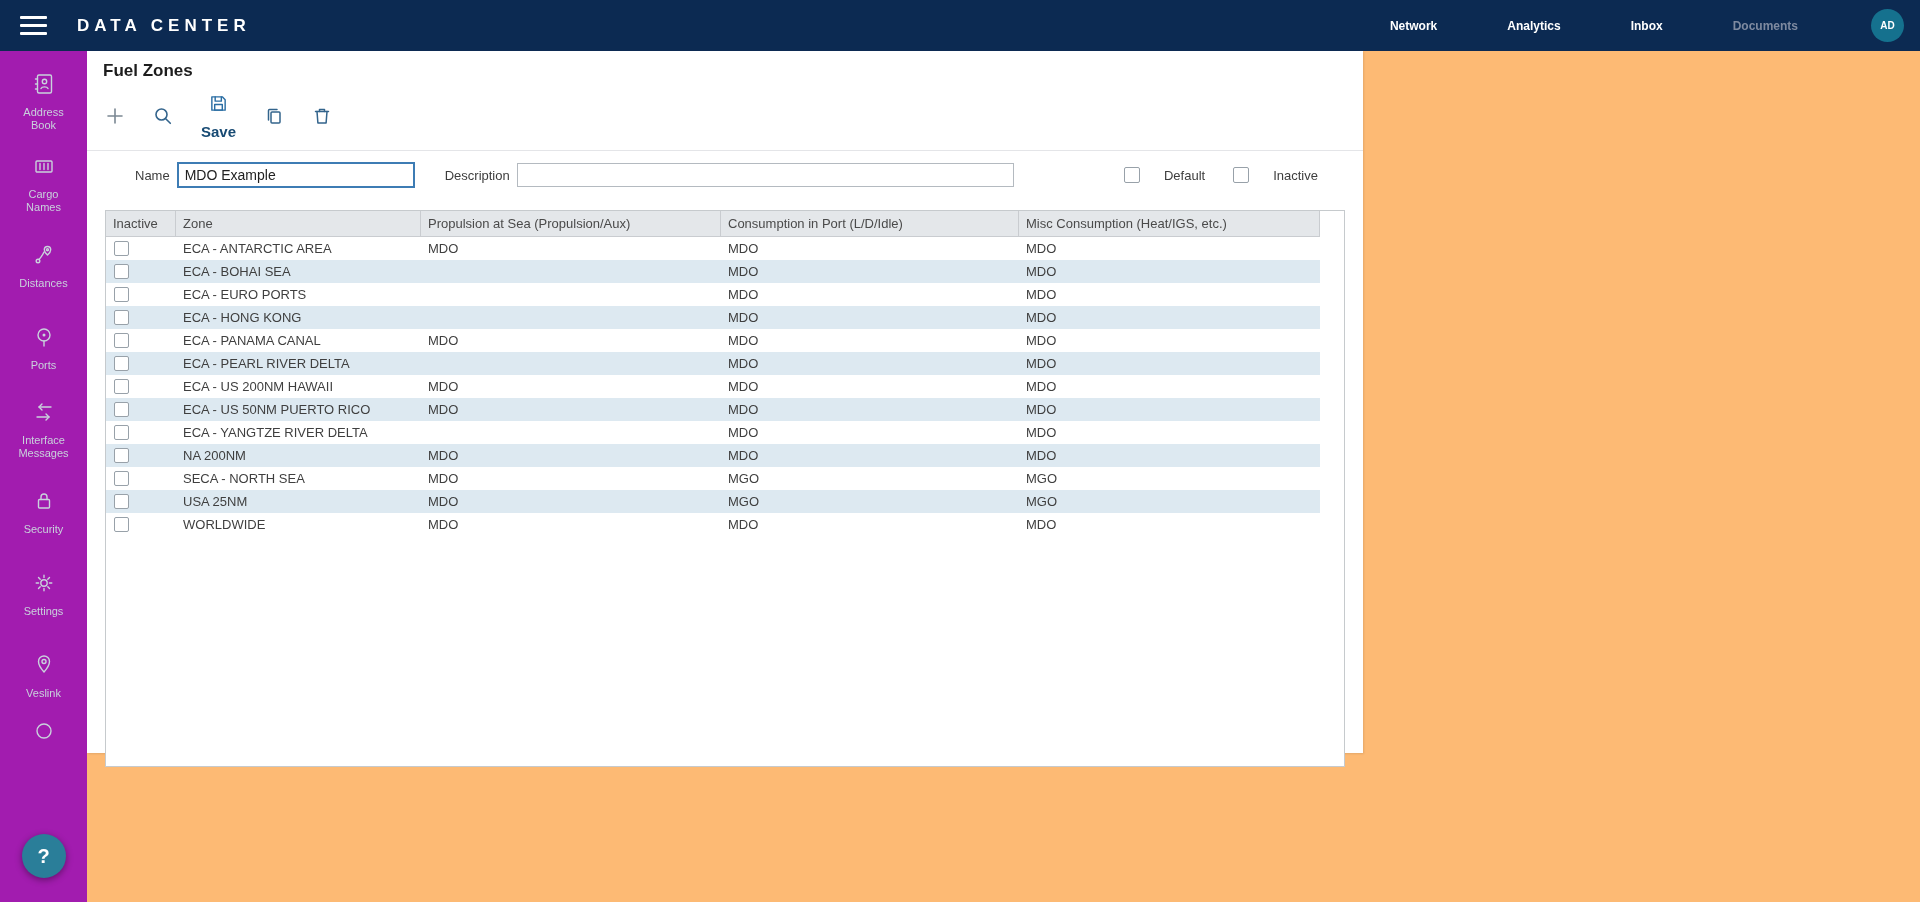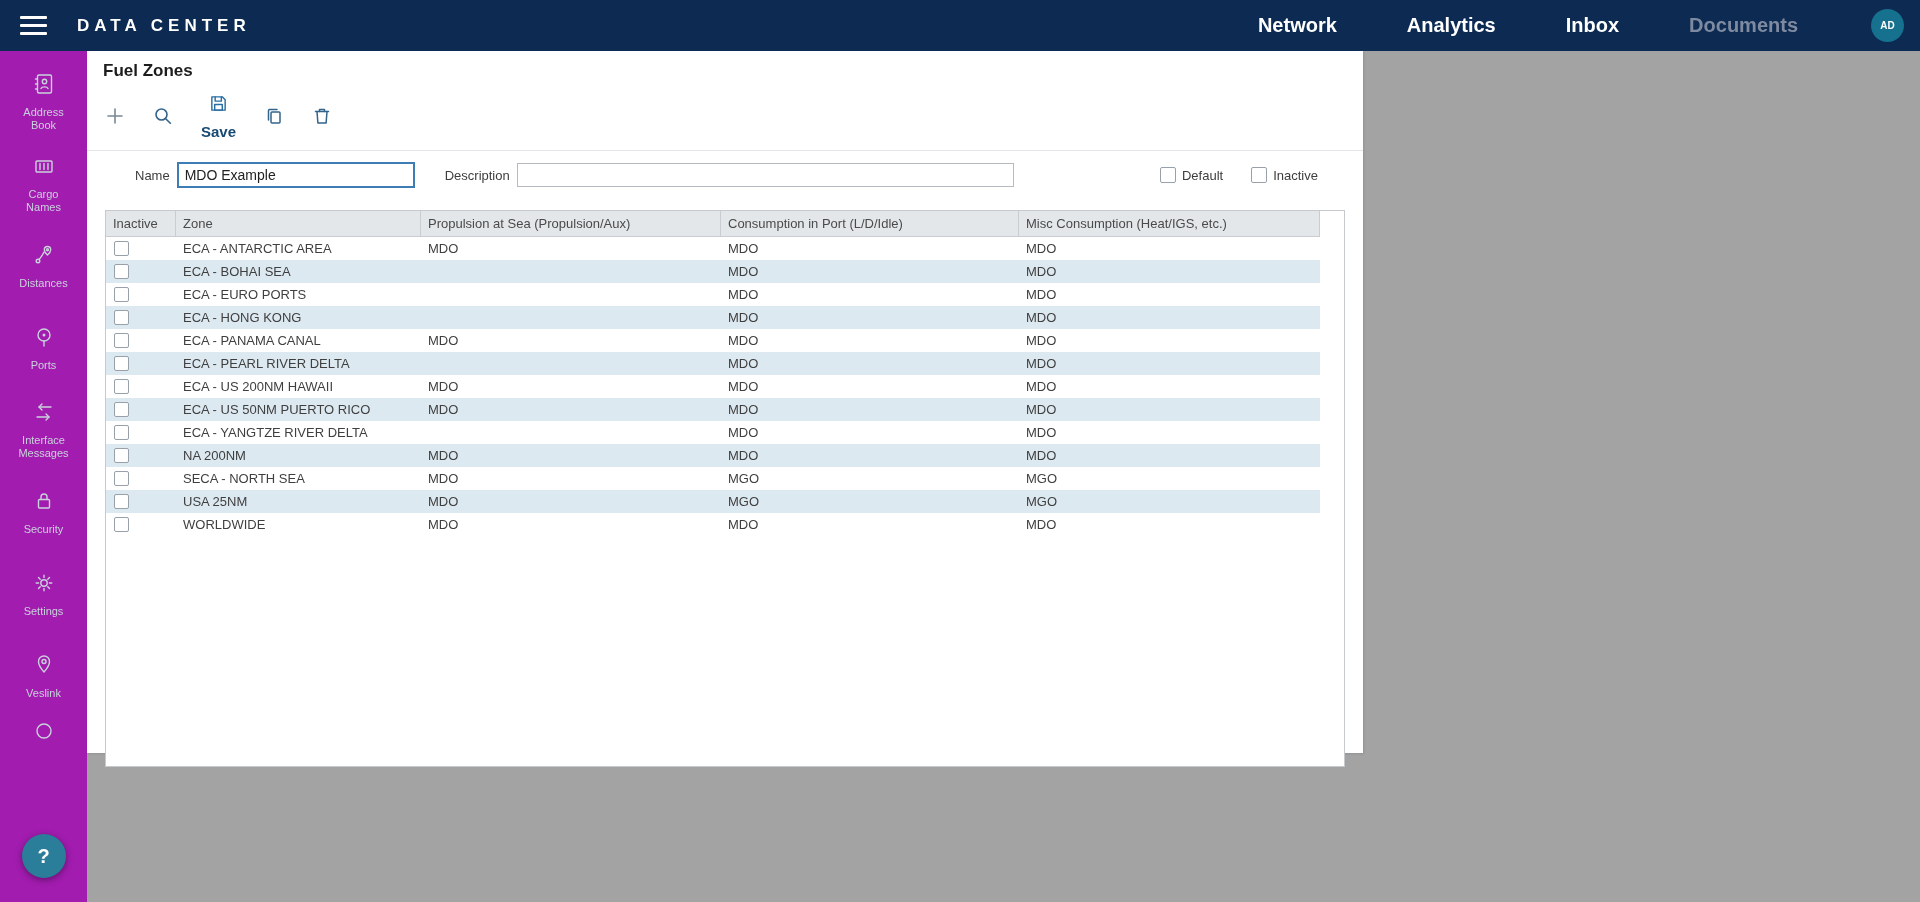--- a/index.html
+++ b/index.html
@@ -12,21 +12,21 @@
 
   
   .topbar{
     position:absolute; top:0; left:0; width:1920px; height:51px;
     background:#0c2a52; display:flex; align-items:center; color:#fff; z-index:10;
   }
   .hamburger{ margin-left:20px; width:27px; cursor:pointer; display:flex; flex-direction:column; gap:5px;}
   .hamburger span{ display:block; height:3px; background:#fff; border-radius:1px;}
   .app-title{ margin-left:30px; font-size:17px; font-weight:700; letter-spacing:5px; color:#fff;}
   .topnav{ margin-left:auto; display:flex; align-items:center;}
-  .nav-item{ font-size:20px; font-weight:700; color:#fff; padding:0 35px; cursor:pointer; white-space:nowrap;}
+  .nav-item{ font-size:12px; font-weight:700; color:#fff; padding:0 35px; cursor:pointer; white-space:nowrap;}
   .nav-item.disabled{ color:#7e8aa0;}
   .avatar{
     width:33px; height:33px; border-radius:50%; background:#15718e;
     display:flex; align-items:center; justify-content:center;
     font-size:10px; font-weight:700; color:#fff; margin:0 16px 0 38px; cursor:pointer; flex:0 0 auto;
   }
 
   
   .sidebar{
     position:absolute; top:51px; left:0; bottom:0; width:87px;
@@ -43,21 +43,21 @@
   .side-item.partial{ height:34px; justify-content:flex-start; }
   .help-btn{
     position:absolute; bottom:24px; left:50%; transform:translateX(-50%);
     width:44px; height:44px; border-radius:50%;
     background:#2a7e99; color:#fff; font-size:20px; font-weight:700;
     display:flex; align-items:center; justify-content:center;
     box-shadow:0 2px 7px rgba(0,0,0,.4); cursor:pointer;
   }
 
   
-  .main{ position:absolute; top:51px; left:87px; right:0; bottom:0; background:#a3a3a3;}
+  .main{ position:absolute; top:51px; left:87px; right:0; bottom:0; background:#fdba74;}
   .panel{
     position:absolute; top:0; left:0; width:1276px; height:702px; background:#fff;
     box-shadow:1px 1px 2px rgba(0,0,0,.10);
   }
   .page-title{ padding:10px 0 0 16px; font-size:17px; font-weight:700; color:#1d1d1d; line-height:20px;}
 
   .toolbar{
     margin-top:13px; padding:0 0 10px 18px;
     display:flex; align-items:center; gap:28px;
     border-bottom:1px solid #e4e5e8;
@@ -72,21 +72,21 @@
     border:2px solid #3d7cb4; padding:0 6px; font-size:14px; color:#222;
     font-family:"Liberation Sans", sans-serif; outline:none;
   }
   .desc-label{ margin-left:30px;}
   .desc-input{
     margin-left:7px; width:497px; height:24px;
     border:1px solid #b4bac0; padding:0 6px; font-size:14px; color:#222;
     font-family:"Liberation Sans", sans-serif; outline:none;
   }
   .form-spacer{ flex:1;}
-  .cb-group{ display:flex; align-items:center; gap:6px;}
+  .cb-group{ display:flex; align-items:center; gap:24px;}
   .cb-group + .cb-group{ margin-left:28px;}
   .cb-group:last-child{ margin-right:45px;}
   input[type="checkbox"]{
     appearance:none; -webkit-appearance:none;
     width:16px; height:16px; border:1px solid #98a1a9; border-radius:2px;
     background:#fff; cursor:pointer; flex:0 0 auto;
   }
   .cb-small{ width:15px !important; height:15px !important;}
 
   

